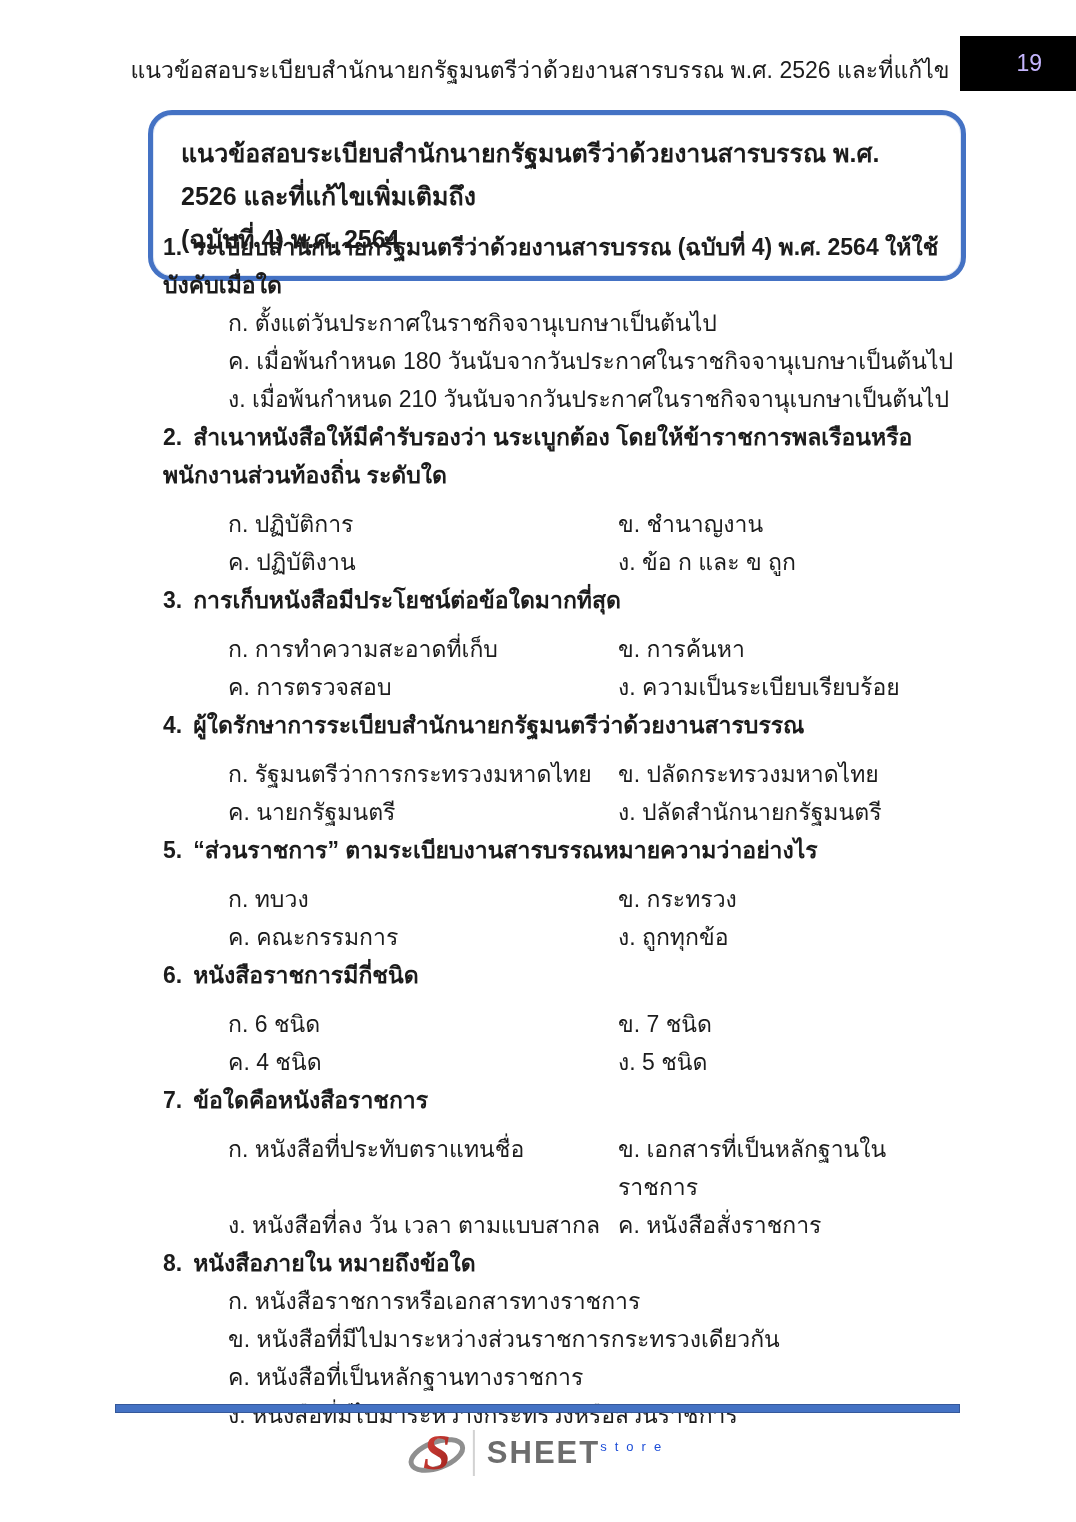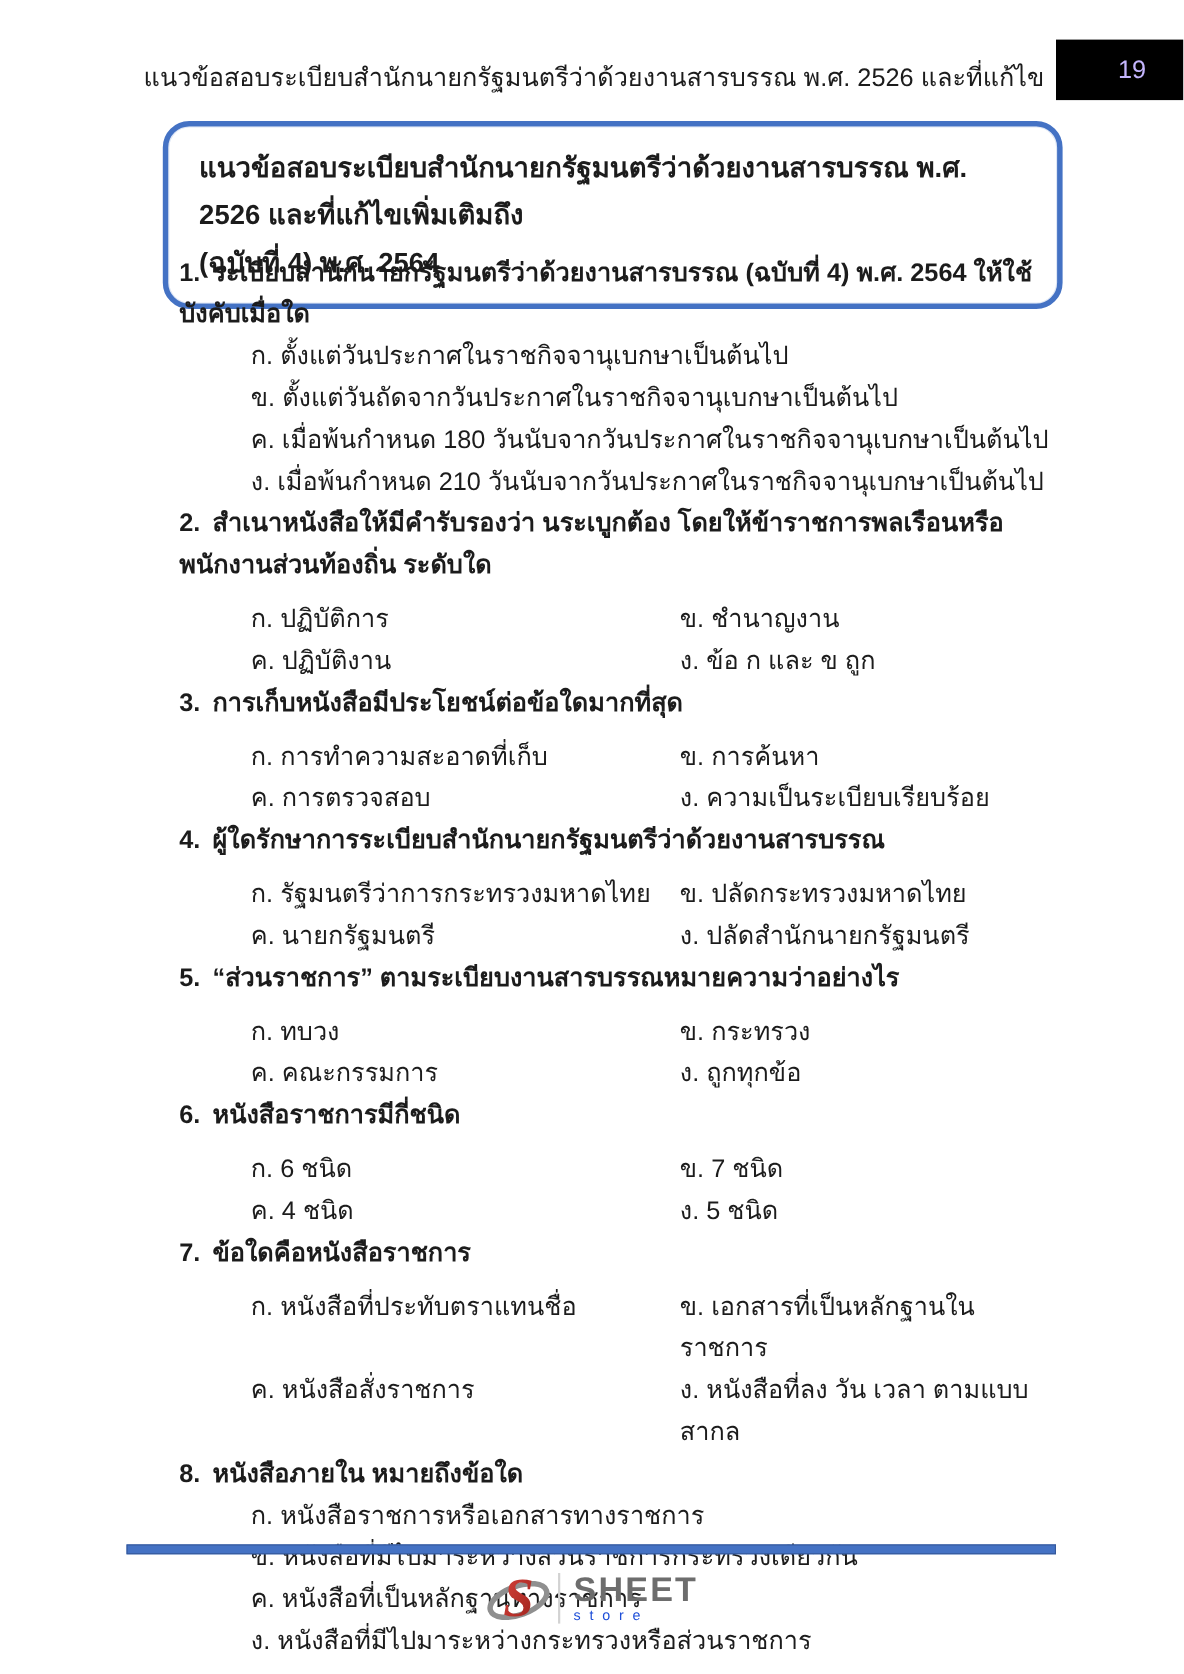--- a/index.html
+++ b/index.html
@@ -72,21 +72,21 @@
     top: 1424px; left: 50%;
     transform: translateX(-50%);
     display: flex; align-items: center;
   }
   .logo-mark { display: block; }
   .logo-divider {
     width: 2px; height: 46px;
     background: #d2d2d2;
     margin: 0 12px 0 6px;
   }
-  .logo-text-col { display: flex; flex-direction: column; }
+  .logo-text-col { display: flex; flex-direction: row; }
   .logo-text {
     font-size: 31px; font-weight: bold; color: #6d6d6d;
     letter-spacing: 2px; line-height: 30px;
   }
   .logo-subtext {
     font-size: 13px; color: #1d4ed8;
     letter-spacing: 8px; line-height: 16px; margin-top: 1px;
   }
 </style>
 </head>
@@ -105,21 +105,20 @@
     <div>(ฉบับที่ 4) พ.ศ. 2564</div>
   </div>
 
   <div class="content" id="questions">
   <div class="question">
     <div class="q-title">
       <span class="q-num">1.</span><span class="q-text">ระเบียบสำนักนายกรัฐมนตรีว่าด้วยงานสารบรรณ (ฉบับที่ 4) พ.ศ. 2564 ให้ใช้บังคับเมื่อใด</span>
     </div>
     <div class="choices one-col">
           <div class="choice-line">ก. ตั้งแต่วันประกาศในราชกิจจานุเบกษาเป็นต้นไป</div>
-          <div class="choice-line">ข. ตั้งแต่วันถัดจากวันประกาศในราชกิจจานุเบกษาเป็นต้นไป</div>
           <div class="choice-line">ค. เมื่อพ้นกำหนด 180 วันนับจากวันประกาศในราชกิจจานุเบกษาเป็นต้นไป</div>
           <div class="choice-line">ง. เมื่อพ้นกำหนด 210 วันนับจากวันประกาศในราชกิจจานุเบกษาเป็นต้นไป</div>
         </div>
   </div>
 
   <div class="question">
     <div class="q-title">
       <span class="q-num">2.</span><span class="q-text">สำเนาหนังสือให้มีคำรับรองว่า นระเบูกต้อง โดยให้ข้าราชการพลเรือนหรือพนักงานส่วนท้องถิ่น ระดับใด</span>
     </div>
     <div class="choices two-col">
@@ -178,22 +177,22 @@
         </div>
   </div>
 
   <div class="question">
     <div class="q-title">
       <span class="q-num">7.</span><span class="q-text">ข้อใดคือหนังสือราชการ</span>
     </div>
     <div class="choices two-col">
           <div class="choice-line">ก. หนังสือที่ประทับตราแทนชื่อ</div>
           <div class="choice-line">ข. เอกสารที่เป็นหลักฐานในราชการ</div>
+          <div class="choice-line">ง. หนังสือที่ลง วัน เวลา ตามแบบสากล</div>
           <div class="choice-line">ค. หนังสือสั่งราชการ</div>
-          <div class="choice-line">ง. หนังสือที่ลง วัน เวลา ตามแบบสากล</div>
         </div>
   </div>
 
   <div class="question">
     <div class="q-title">
       <span class="q-num">8.</span><span class="q-text">หนังสือภายใน หมายถึงข้อใด</span>
     </div>
     <div class="choices one-col">
           <div class="choice-line">ก. หนังสือราชการหรือเอกสารทางราชการ</div>
           <div class="choice-line">ข. หนังสือที่มีไปมาระหว่างส่วนราชการกระทรวงเดียวกัน</div>

